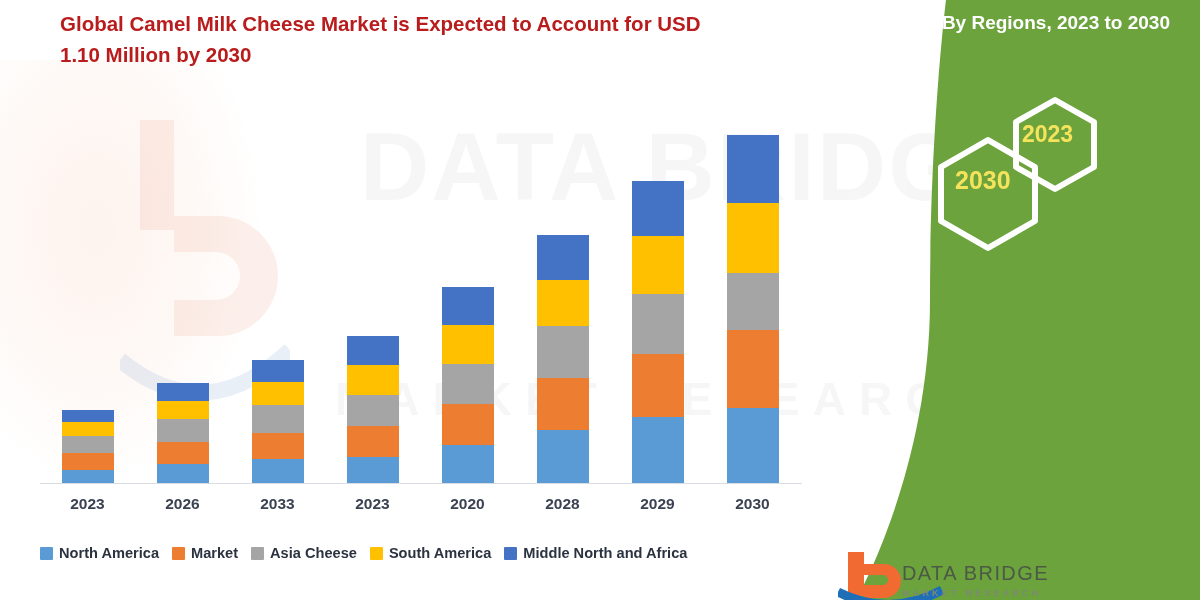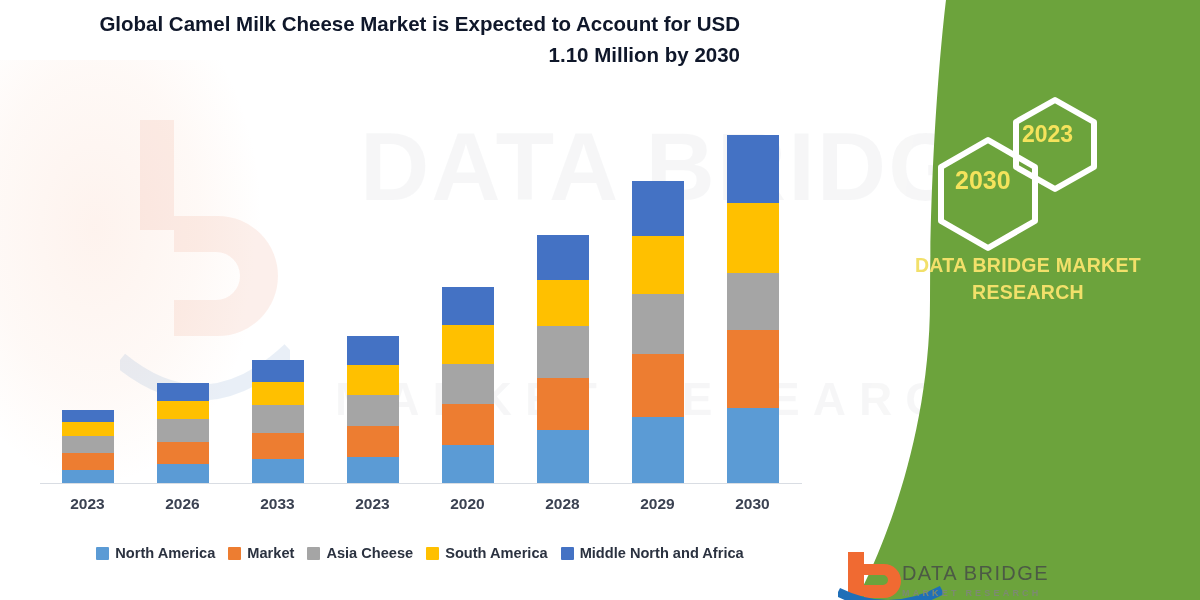--- a/index.html
+++ b/index.html
@@ -29,38 +29,38 @@
     color:#ffffff;font-size:19px;line-height:29px;font-weight:600;}
   .brand-txt{position:absolute;right:22px;top:252px;width:300px;text-align:center;
     color:#f2e06a;font-size:19.5px;line-height:27px;font-weight:600;letter-spacing:.3px;}
 
   .hex-wrap{position:absolute;left:0;top:0;width:420px;height:600px;pointer-events:none;}
   .hex-label{position:absolute;color:#f5e35c;font-weight:600;}
   .hex-2023{left:1022px;top:121px;font-size:23px;}
   .hex-2030{left:955px;top:166px;font-size:25px;}
 
   
-  .chart-title{position:absolute;left:60px;top:8px;width:680px;text-align:right;
-    color:#0f172a;font-size:20.5px;line-height:31px;font-weight:600;}
+  .chart-title{position:absolute;left:60px;top:8px;width:680px;text-align:left;
+    color:#b91c1c;font-size:20.5px;line-height:31px;font-weight:600;}
   .axis-line{position:absolute;left:40px;top:483px;width:762px;height:1px;background:#d9dde3;}
 
   .bars{position:absolute;left:40px;top:100px;width:760px;height:383px;
     display:flex;align-items:flex-end;justify-content:space-around;}
   .bar{width:52px;display:flex;flex-direction:column;justify-content:flex-end;
        position:relative;}
   .seg{width:100%;display:block;}
 
   
   .xlabels{position:absolute;left:40px;top:495px;width:760px;height:28px;
     display:flex;justify-content:space-around;}
   .xlab{width:52px;text-align:center;color:#3b4252;font-size:15.5px;font-weight:600;}
 
   
   .legend{position:absolute;left:40px;top:540px;width:760px;height:26px;
-    display:flex;align-items:center;justify-content:center;gap:13px;}
+    display:flex;align-items:center;gap:13px;}
   .leg-item{display:flex;align-items:center;gap:6px;}
   .leg-sw{width:13px;height:13px;display:block;border-radius:1px;}
   .leg-tx{color:#2b3240;font-size:14.6px;font-weight:700;white-space:nowrap;}
 
   
   .logo{position:absolute;left:838px;top:552px;width:260px;height:50px;}
   .logo-text{position:absolute;left:902px;top:562px;color:#4c5a45;font-size:20px;
     letter-spacing:1.4px;font-weight:500;}
   .logo-sub{position:absolute;left:902px;top:588px;color:#7d8a72;font-size:9px;
     letter-spacing:3.2px;font-weight:600;}
@@ -87,21 +87,21 @@
     </svg>
   </div>
 
   <svg class="hex-wrap" viewBox="0 0 1200 600" style="left:0;width:1200px;">
     <polygon points="1055,100 1094,122 1094,167 1055,189 1016,167 1016,122" fill="none" stroke="#ffffff" stroke-width="6" stroke-linejoin="round"></polygon>
     <polygon points="988,140 1035,167 1035,221 988,248 941,221 941,167" fill="none" stroke="#ffffff" stroke-width="6" stroke-linejoin="round"></polygon>
   </svg>
   <div class="hex-label hex-2023">2023</div>
   <div class="hex-label hex-2030">2030</div>
 
-  <div class="brand-txt">DATA BRIDGE MARKET RESEARCH</div>
+  <div class="gp-title">Market, By Regions, 2023 to 2030</div>
 
   <div class="chart-title">Global Camel Milk Cheese Market is Expected to Account for USD 1.10 Million by 2030</div>
 
   <div class="axis-line"></div>
   <div class="bars" id="bars">
       <div class="bar">
         <div class="seg" title="Middle East and Africa 2023" style="height: 12px; background: rgb(68, 114, 196);"></div>
         <div class="seg" title="South America 2023" style="height: 14px; background: rgb(255, 192, 0);"></div>
         <div class="seg" title="Asia Pacific 2023" style="height: 17px; background: rgb(165, 165, 165);"></div>
         <div class="seg" title="Europe 2023" style="height: 17px; background: rgb(237, 125, 49);"></div>

